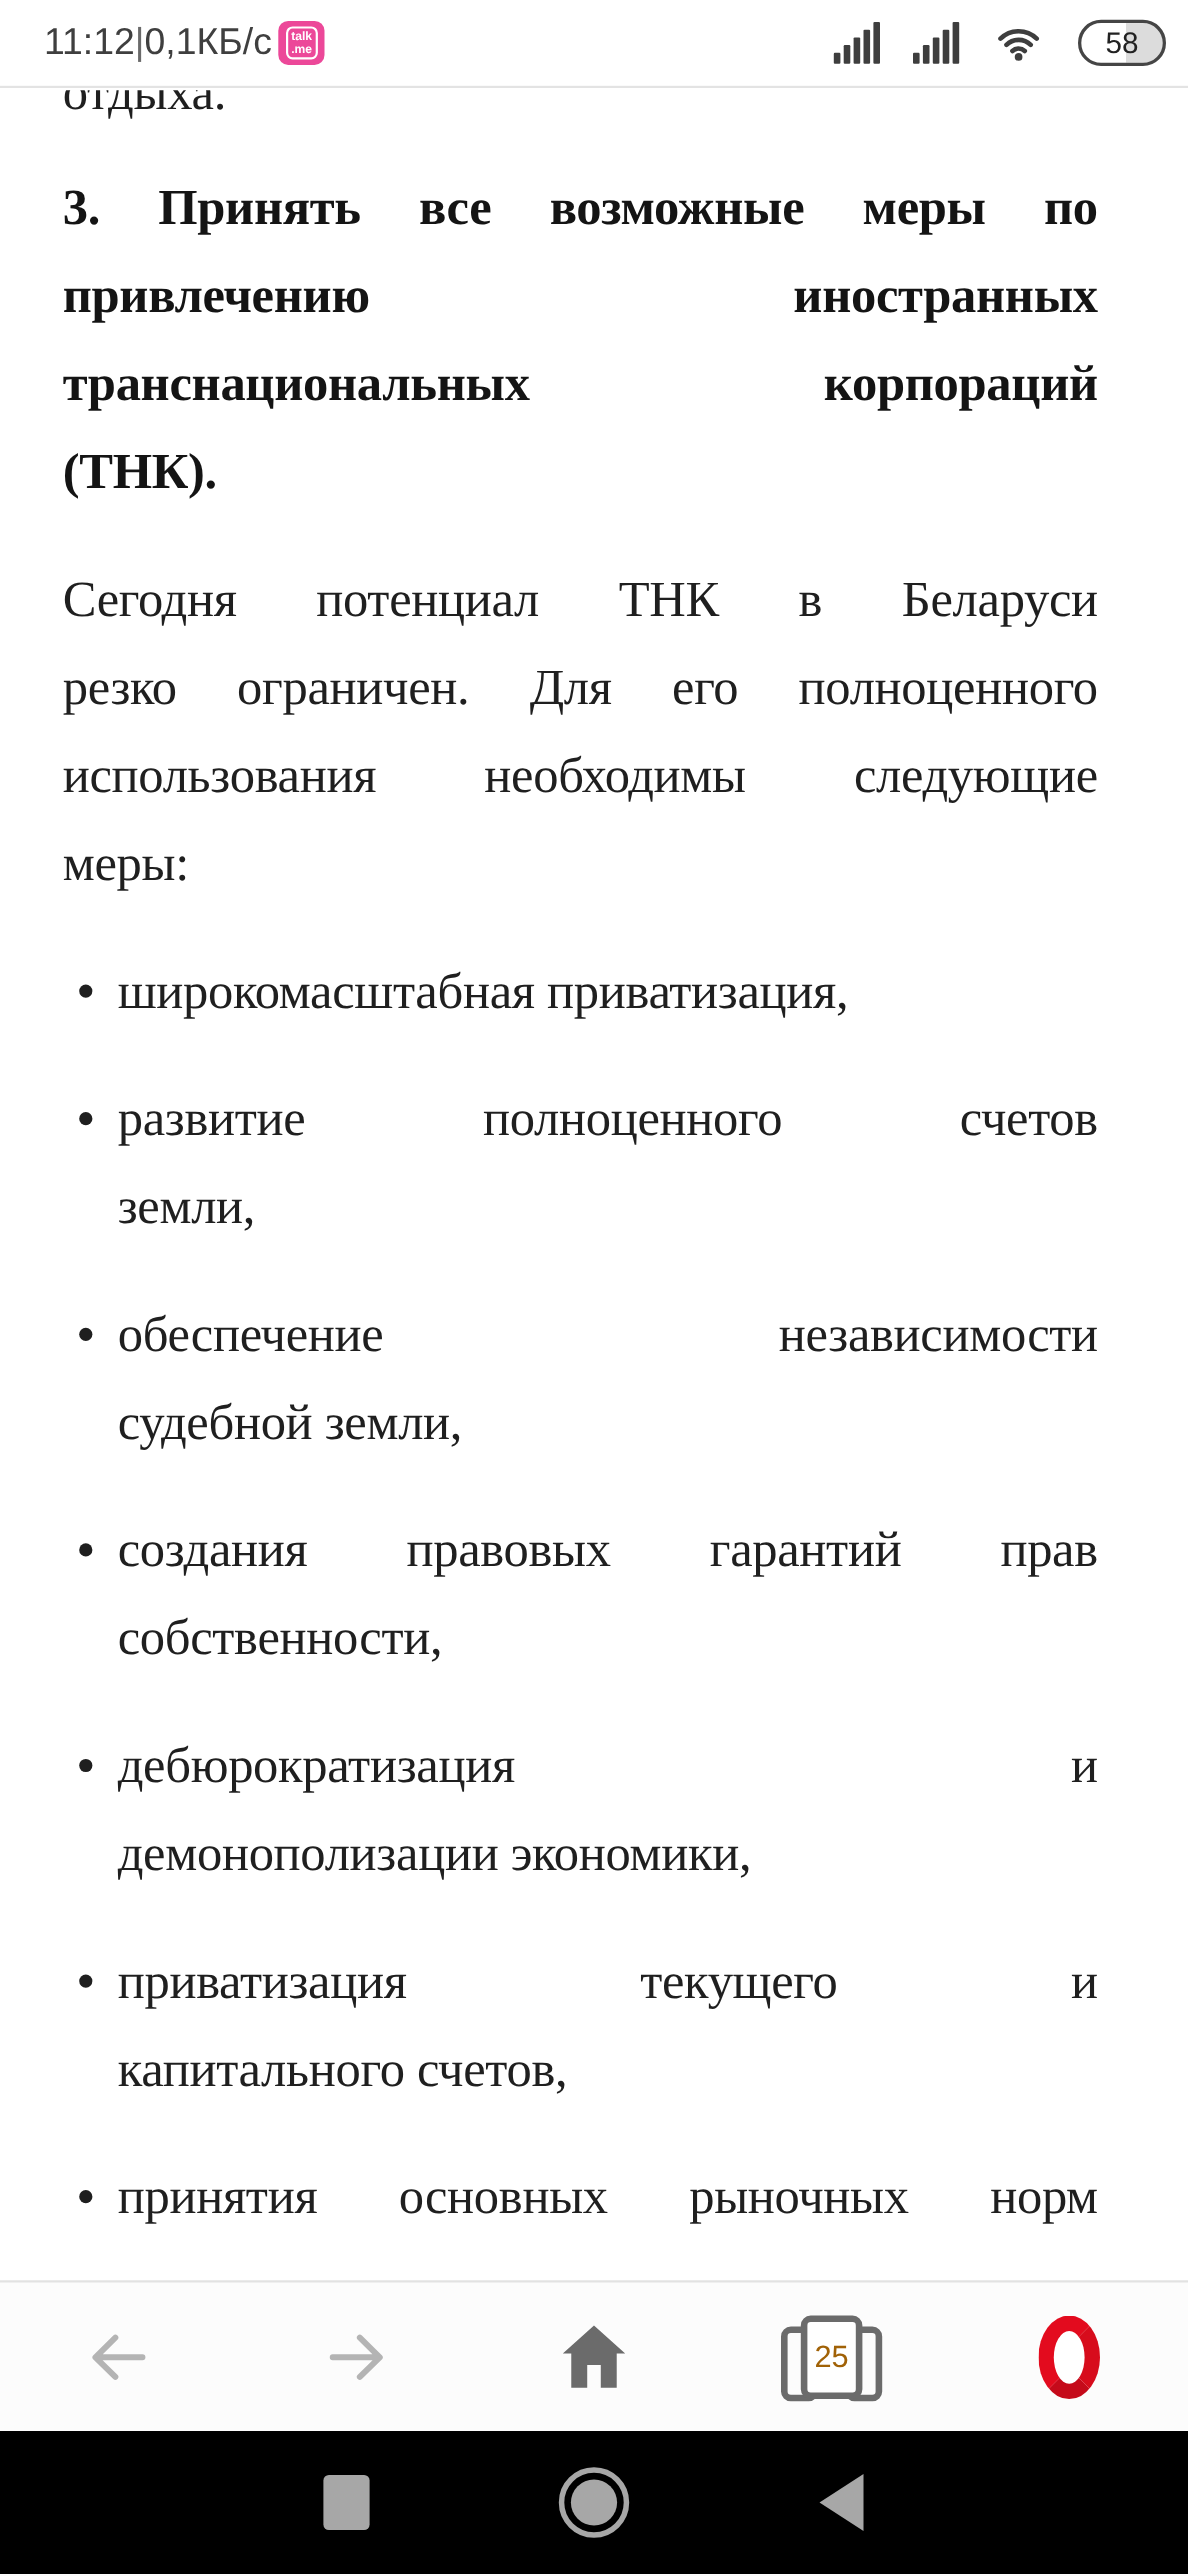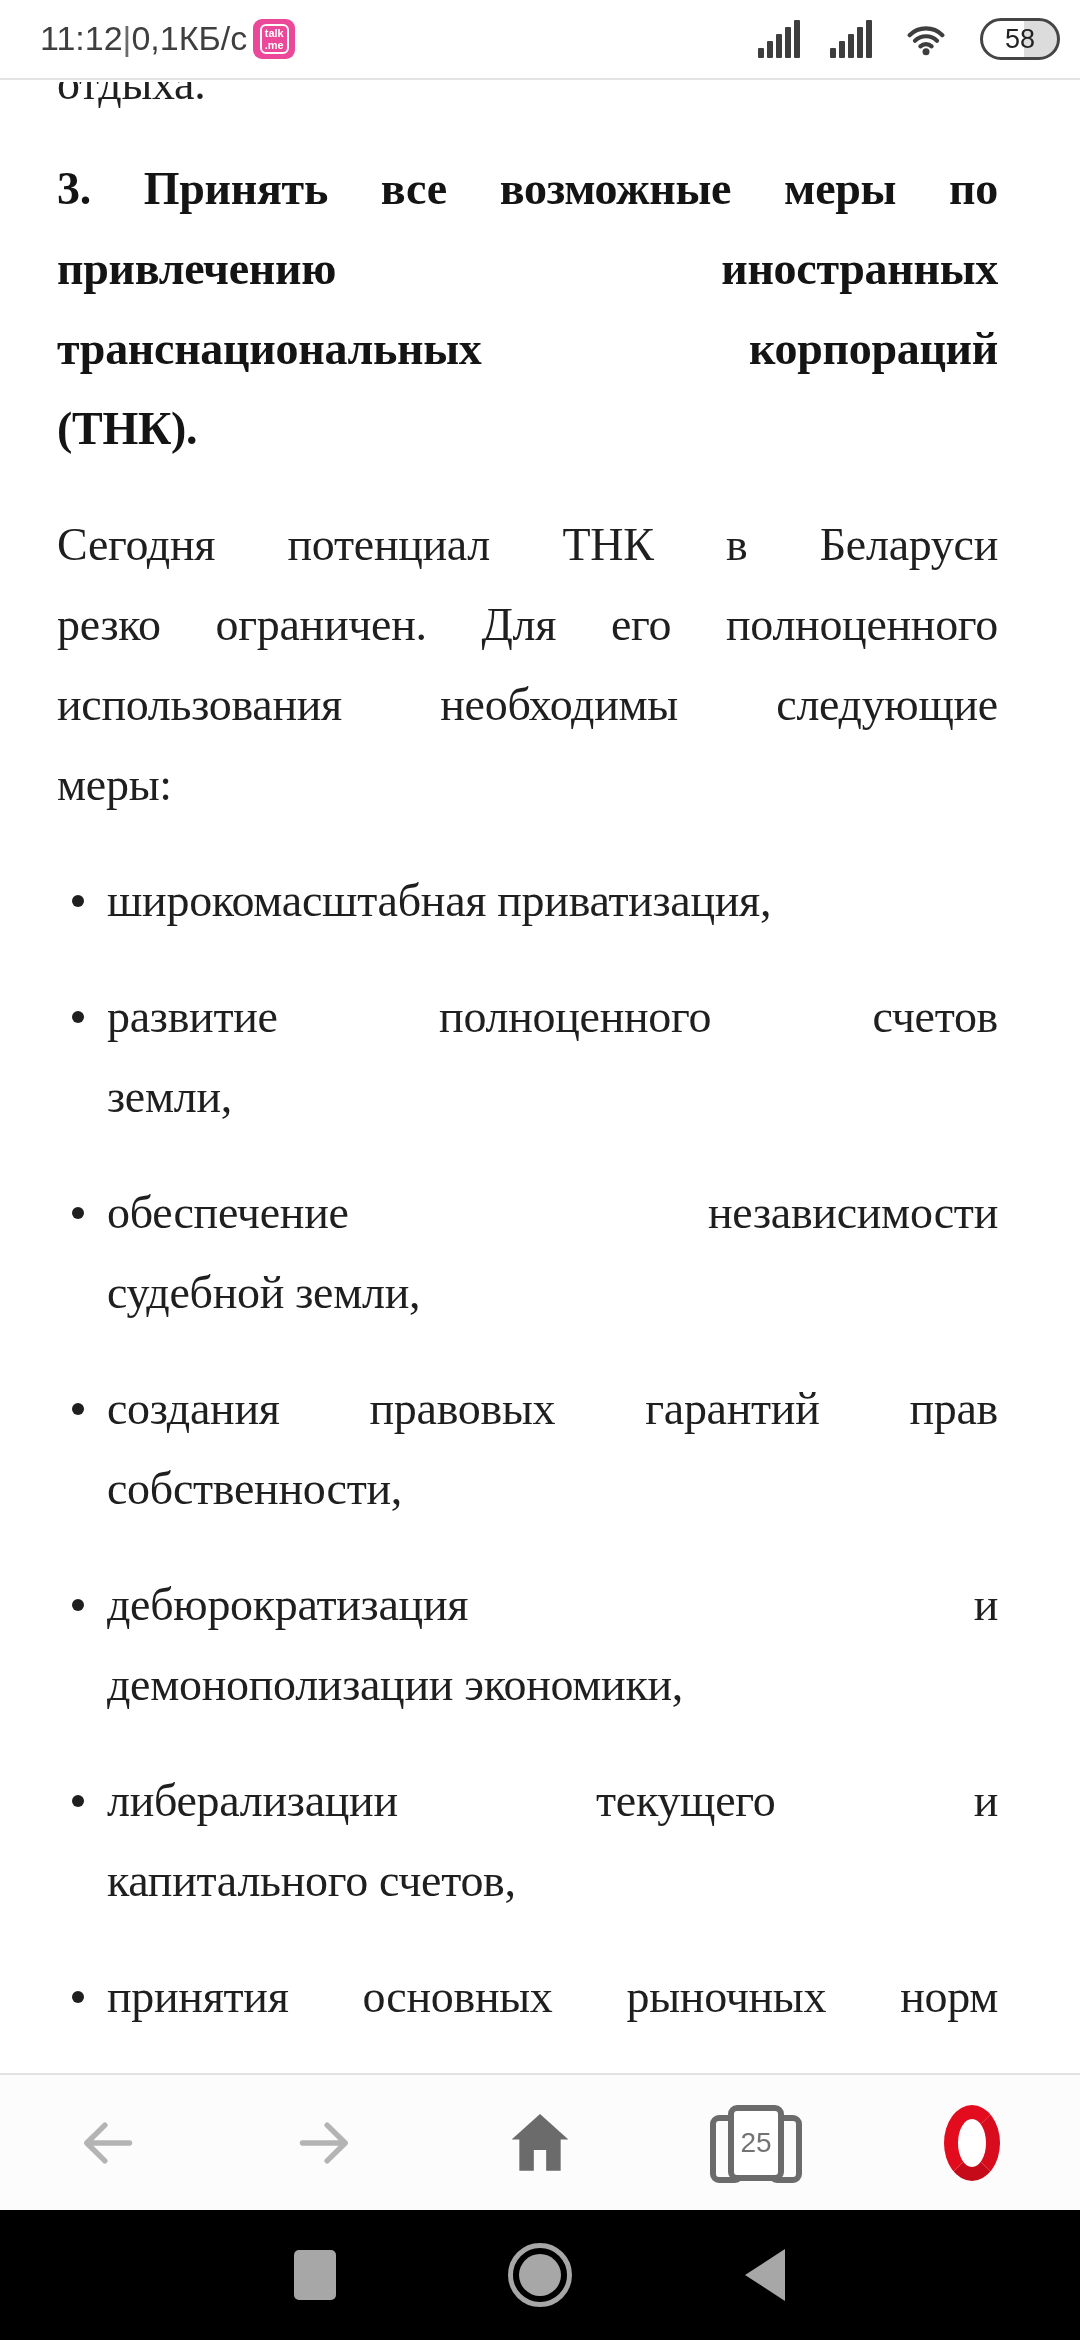--- a/index.html
+++ b/index.html
@@ -70,21 +70,21 @@
   .tabs-icon{ position:relative; width:96px; height:84px; display:flex; align-items:center; justify-content:center; }
   .tabs-icon::before, .tabs-icon::after{
     content:""; position:absolute; top:14px; width:22px; height:56px;
     border:6px solid #6b6b6b; border-radius:9px; background:#fcfcfc;
   }
   .tabs-icon::before{ left:2px; } .tabs-icon::after{ right:2px; }
   .tabs-card{
     position:relative; z-index:1; width:56px; height:76px; background:#fff;
     border:6px solid #6b6b6b; border-radius:9px;
     display:flex; align-items:center; justify-content:center;
-    font-size:28px; color:#737373; font-weight:400;
+    font-size:28px; color:#a16207; font-weight:400;
   }
   .opera-o{
     width:56px; height:76px; border-radius:50%;
     border:14px solid #e30b1e; border-bottom-color:#c50a1a; border-right-color:#d70c1c;
     background:#fff;
   }
 
   
   .navbar{
     position:absolute; top:2210px; left:0; width:1080px; height:130px;
@@ -167,21 +167,21 @@
       </li>
       <li>
         <div class="tline">создания правовых гарантий прав</div>
         <div class="tline">собственности,</div>
       </li>
       <li>
         <div class="tline">дебюрократизация и</div>
         <div class="tline">демонополизации экономики,</div>
       </li>
       <li>
-        <div class="tline">либерализации текущего и</div>
+        <div class="tline">приватизация текущего и</div>
         <div class="tline">капитального счетов,</div>
       </li>
       <li>
         <div class="tline">принятия основных рыночных норм</div>
       </li>
     </ul>
 </div>
 
 <div class="toolbar">
   <button class="tb-btn">

